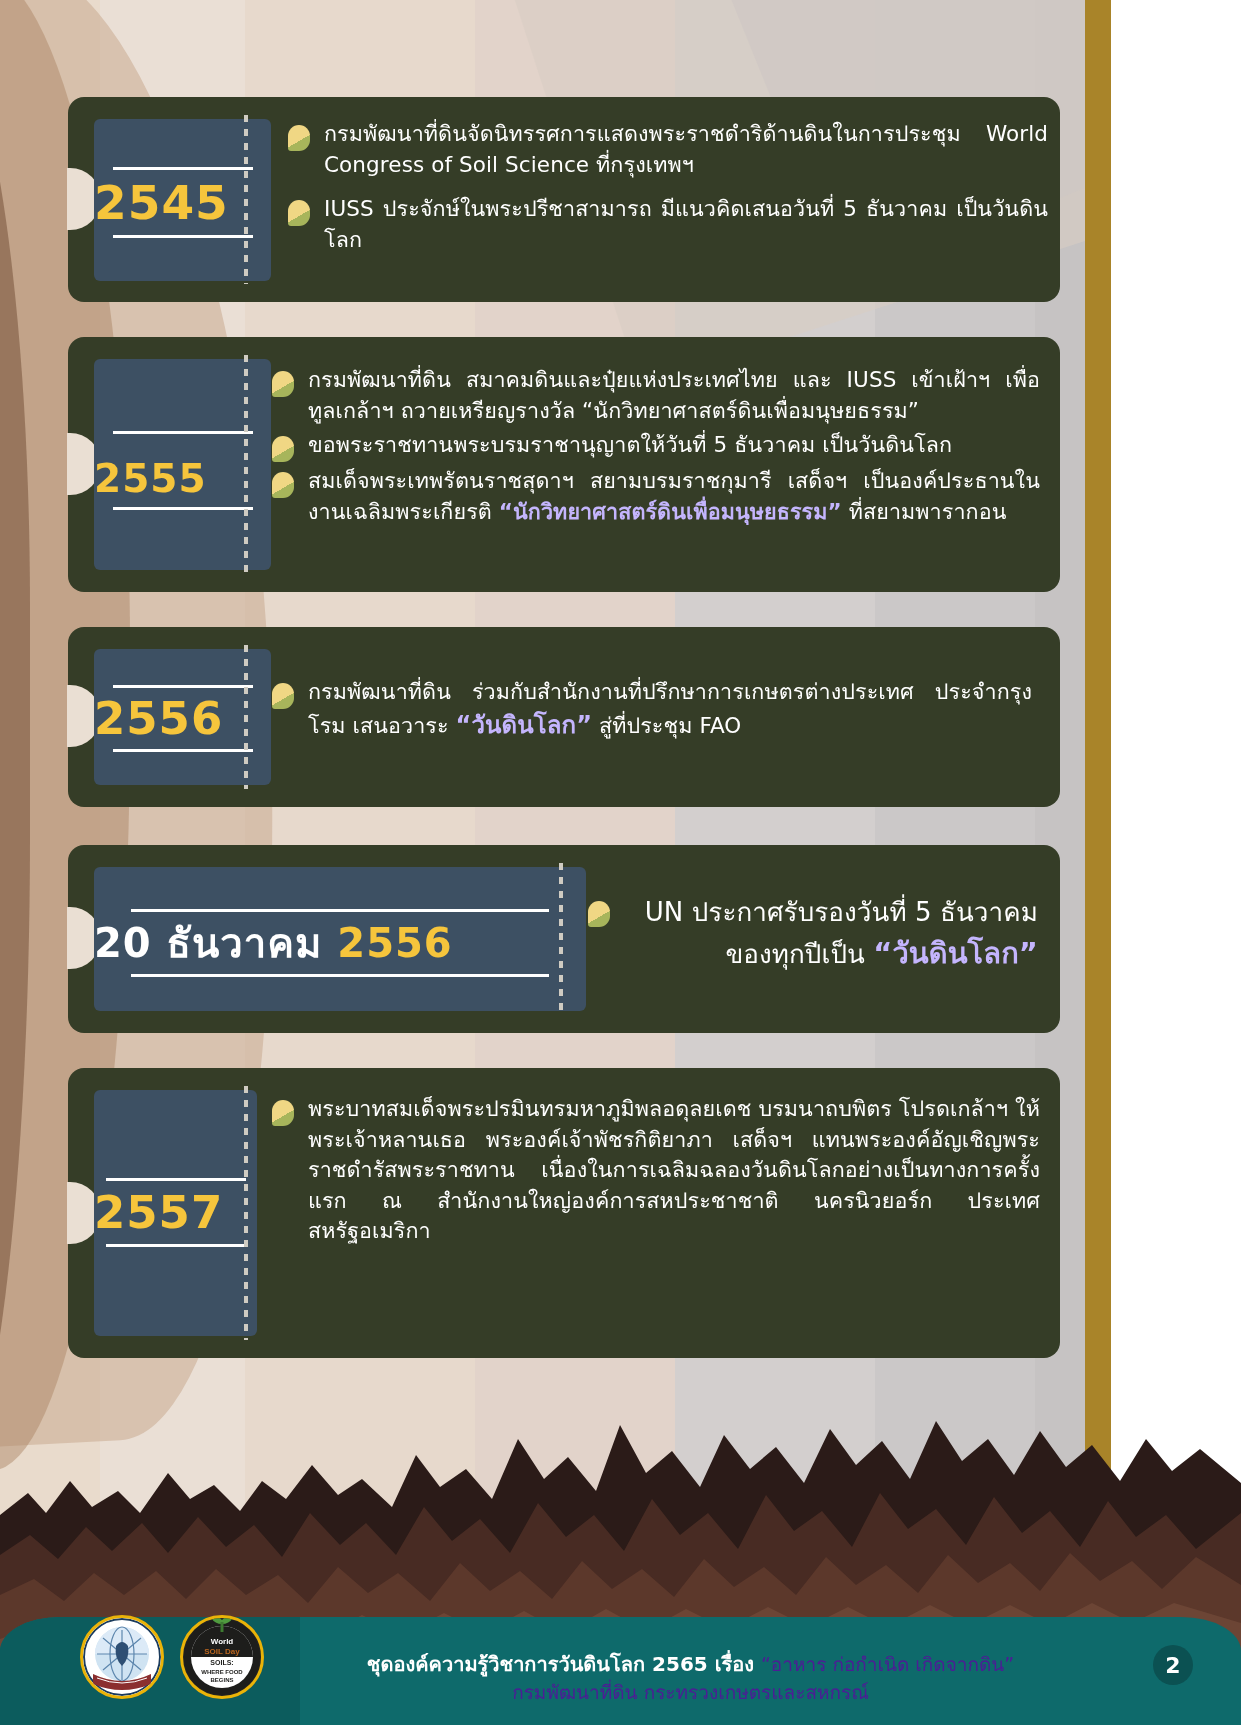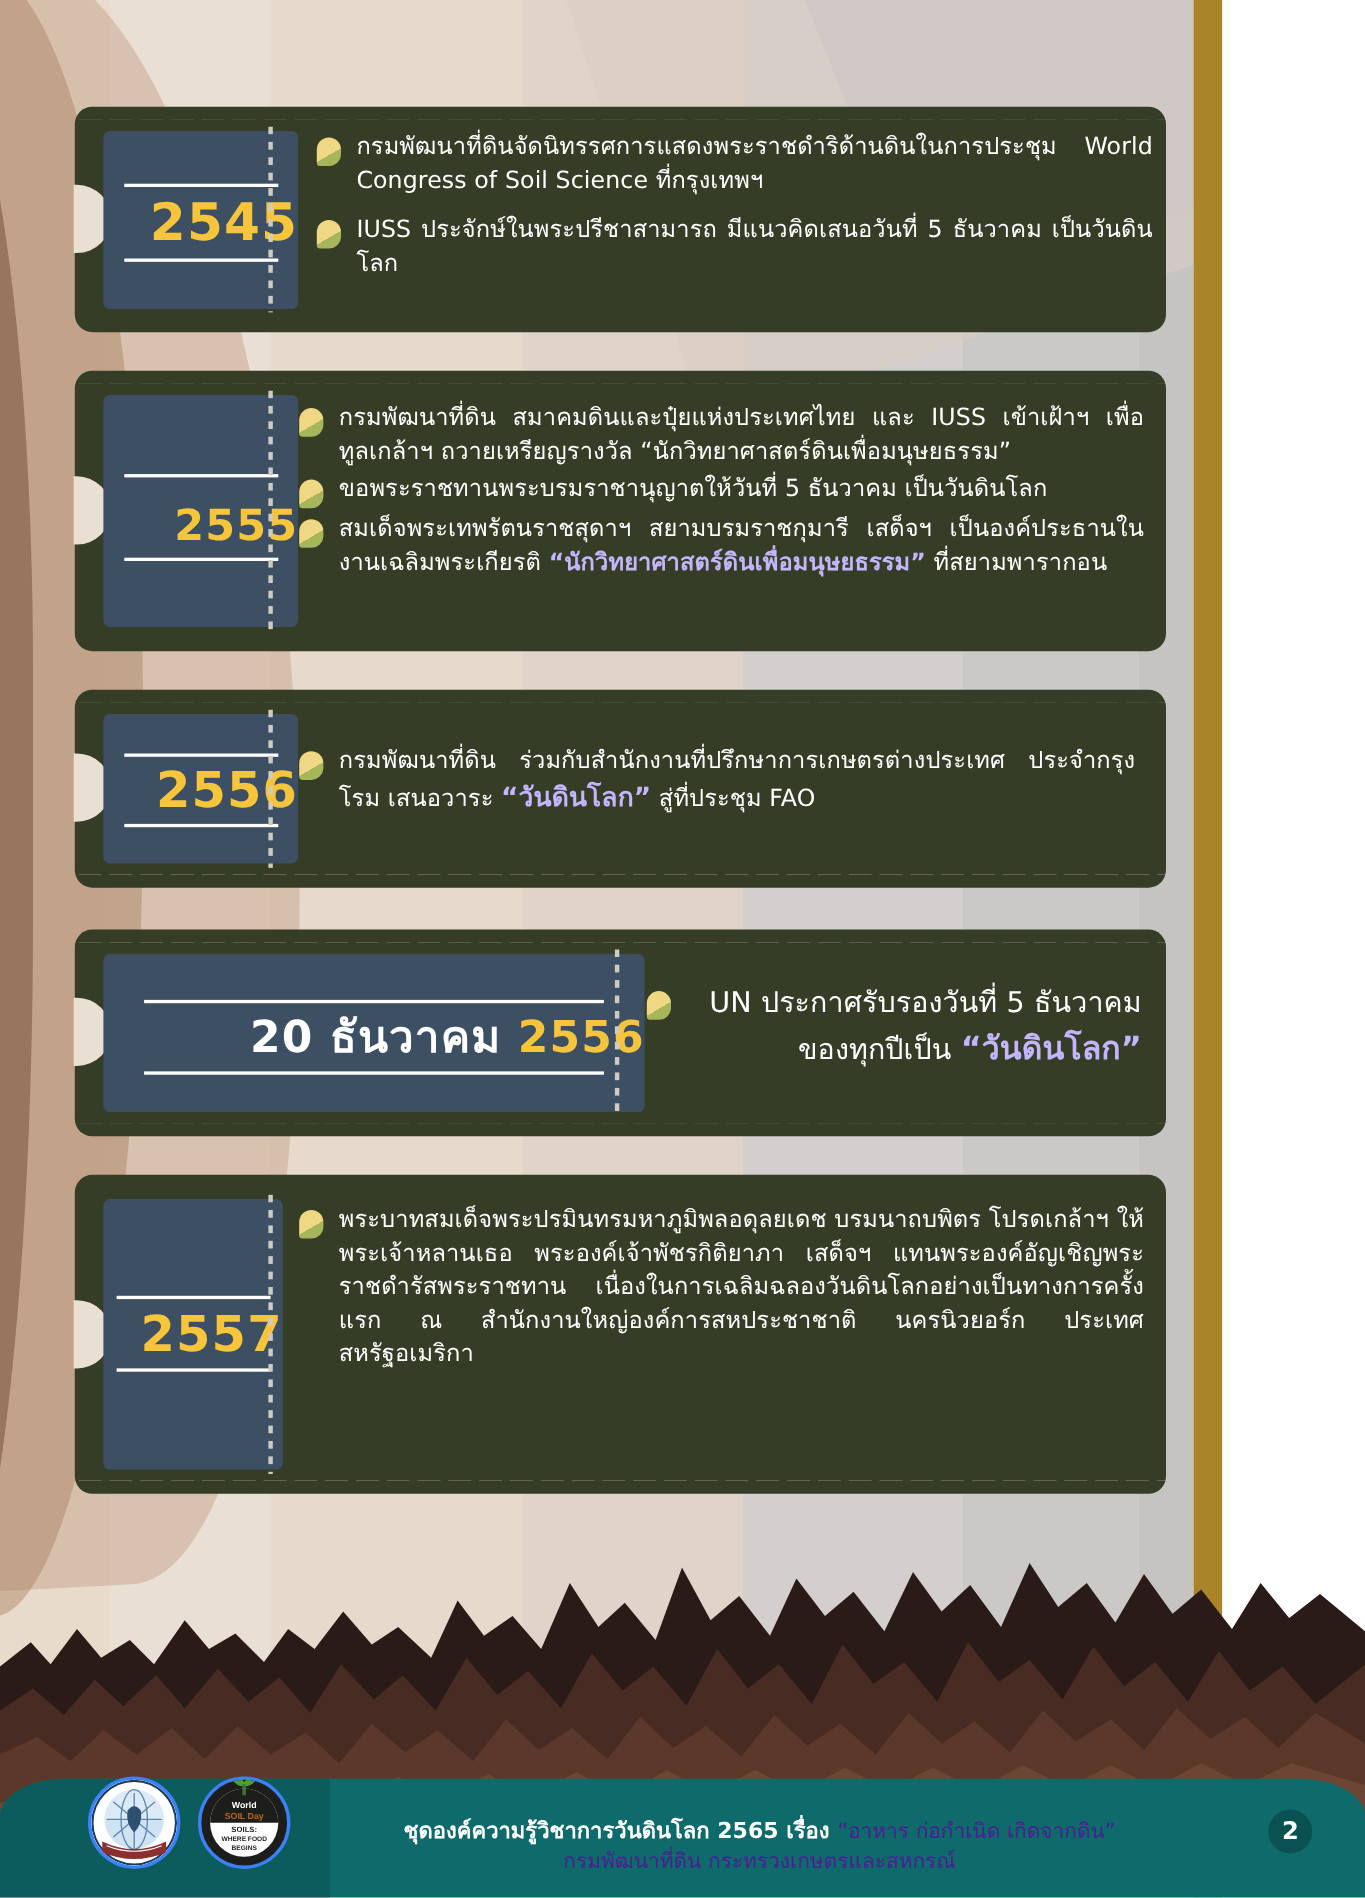--- a/index.html
+++ b/index.html
@@ -66,21 +66,21 @@
 
   .stub{
     position:absolute;
     background:#3D5063;
     border-radius:6px;
   }
   .year-rule{height:3px;background:#FFFFFF;margin:0 auto;}
   .year-txt{
     color:#F6C53C;
     font-weight:bold;
-    text-align:right;
+    text-align:left;
     letter-spacing:1px;
     line-height:1;
   }
   .perf{
     position:absolute;top:18px;bottom:18px;width:4px;
     background-image:linear-gradient(#CFCBC2 50%, rgba(0,0,0,0) 0%);
     background-size:4px 14px;background-repeat:repeat-y;
   }
   .body{position:absolute;}
   .row{display:flex;align-items:flex-start;margin-bottom:6px;}
@@ -115,21 +115,21 @@
   .f1{font-size:20px;font-weight:bold;}
   .f2{font-size:19px;font-weight:normal;color:#4c1d95;}
   .pagebadge{
     position:absolute;right:48px;bottom:40px;
     width:40px;height:40px;border-radius:50%;
     background:#0B5152;color:#fff;font-size:22px;font-weight:bold;
     display:flex;align-items:center;justify-content:center;
   }
   .logo{
     position:absolute;bottom:26px;width:78px;height:78px;border-radius:50%;
-    background:#ffffff;border:3px solid #3b82f6;overflow:hidden;
+    background:#ffffff;border:3px solid #eab308;overflow:hidden;
   }
   .logo1{left:80px;}
   .logo2{left:180px;background:#222;}
 </style>
 </head>
 <body>
 
 <div class="bg-root">
   <div class="bg-band bg-b1"></div>
   <div class="bg-band bg-b2"></div>
@@ -228,21 +228,21 @@
     </div>
   </div>
 </div>
 
 <div class="ticket" style="left:68px;top:845px;width:992px;height:188px;">
   <div class="scallop-top"></div>
   <div class="scallop-bot"></div>
   <div class="notch-l" style="top:62px;"></div>
   <div class="stub" style="left:26px;top:22px;width:492px;height:144px;">
     <div class="year-rule" style="width:418px;margin-top:42px;"></div>
-    <div class="year-txt" style="font-size:40px;margin-top:11px;color:#FFFFFF;padding-left:44px;">
+    <div class="year-txt" style="font-size:40px;margin-top:11px;color:#FFFFFF;">
       <span>20 ธันวาคม </span><span style="color:#F6C53C;">2556</span>
     </div>
     <div class="year-rule" style="width:418px;margin-top:11px;"></div>
   </div>
   <div class="perf" style="left:491px;"></div>
   <div class="body" style="left:520px;top:48px;width:450px;">
     <div class="row" style="align-items:flex-start;">
       <span class="bullet" style="margin-top:8px;margin-right:10px;"></span>
       <span class="txt" style="font-size:26px;text-align:right;line-height:1.5;">
         <span>UN ประกาศรับรองวันที่ 5 ธันวาคม ของทุกปีเป็น </span><span class="hl" style="font-size:29px;">“วันดินโลก”</span>

